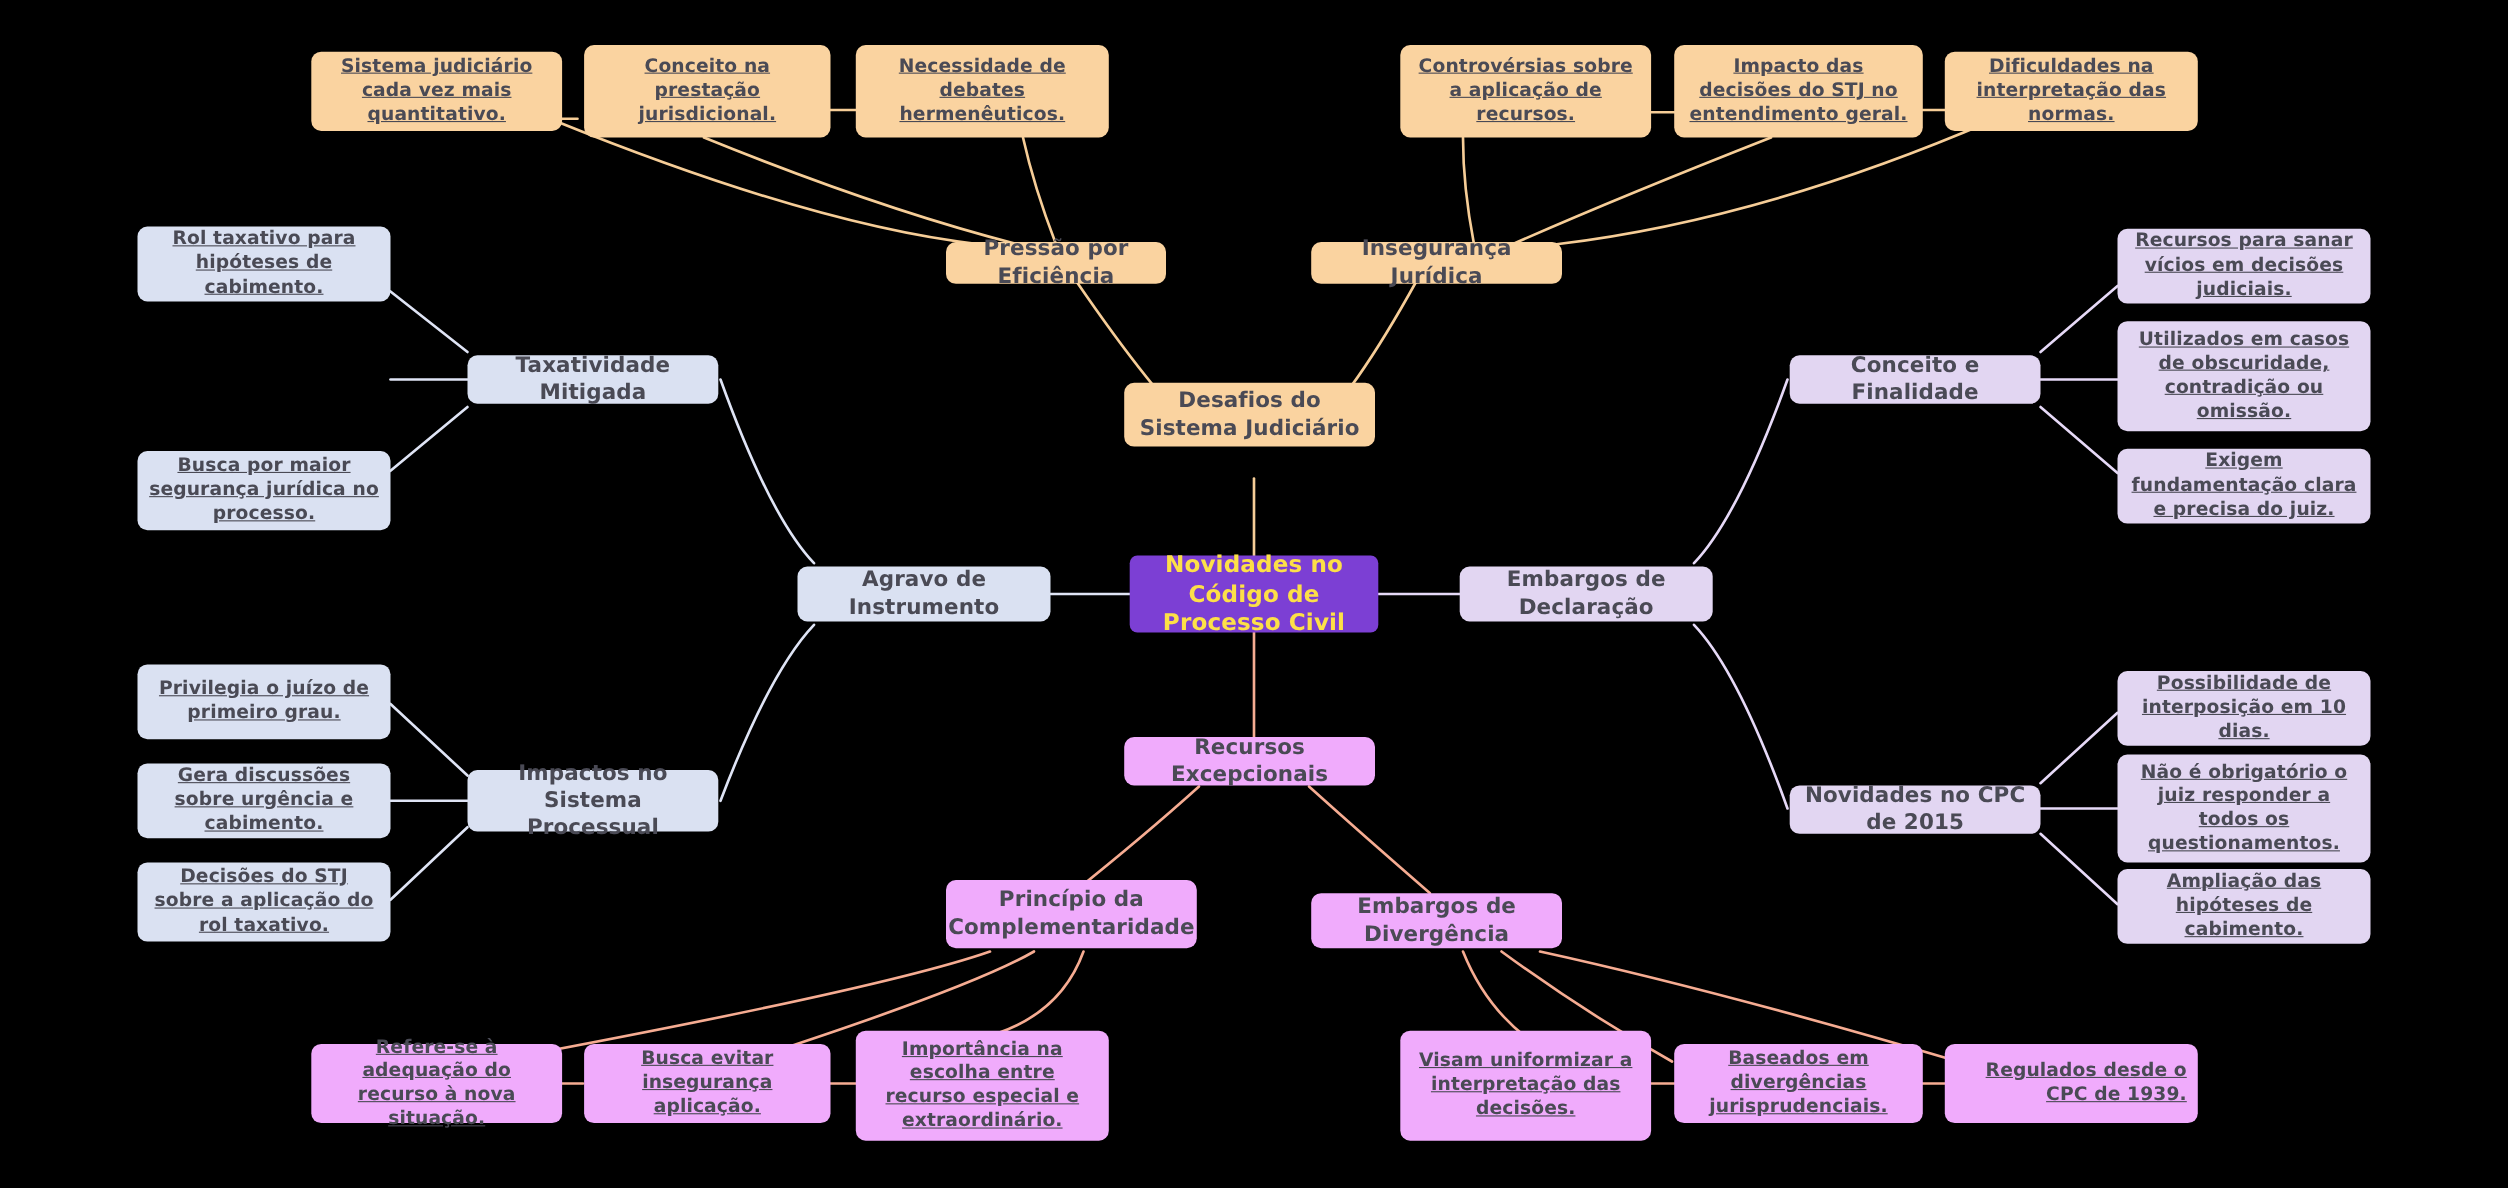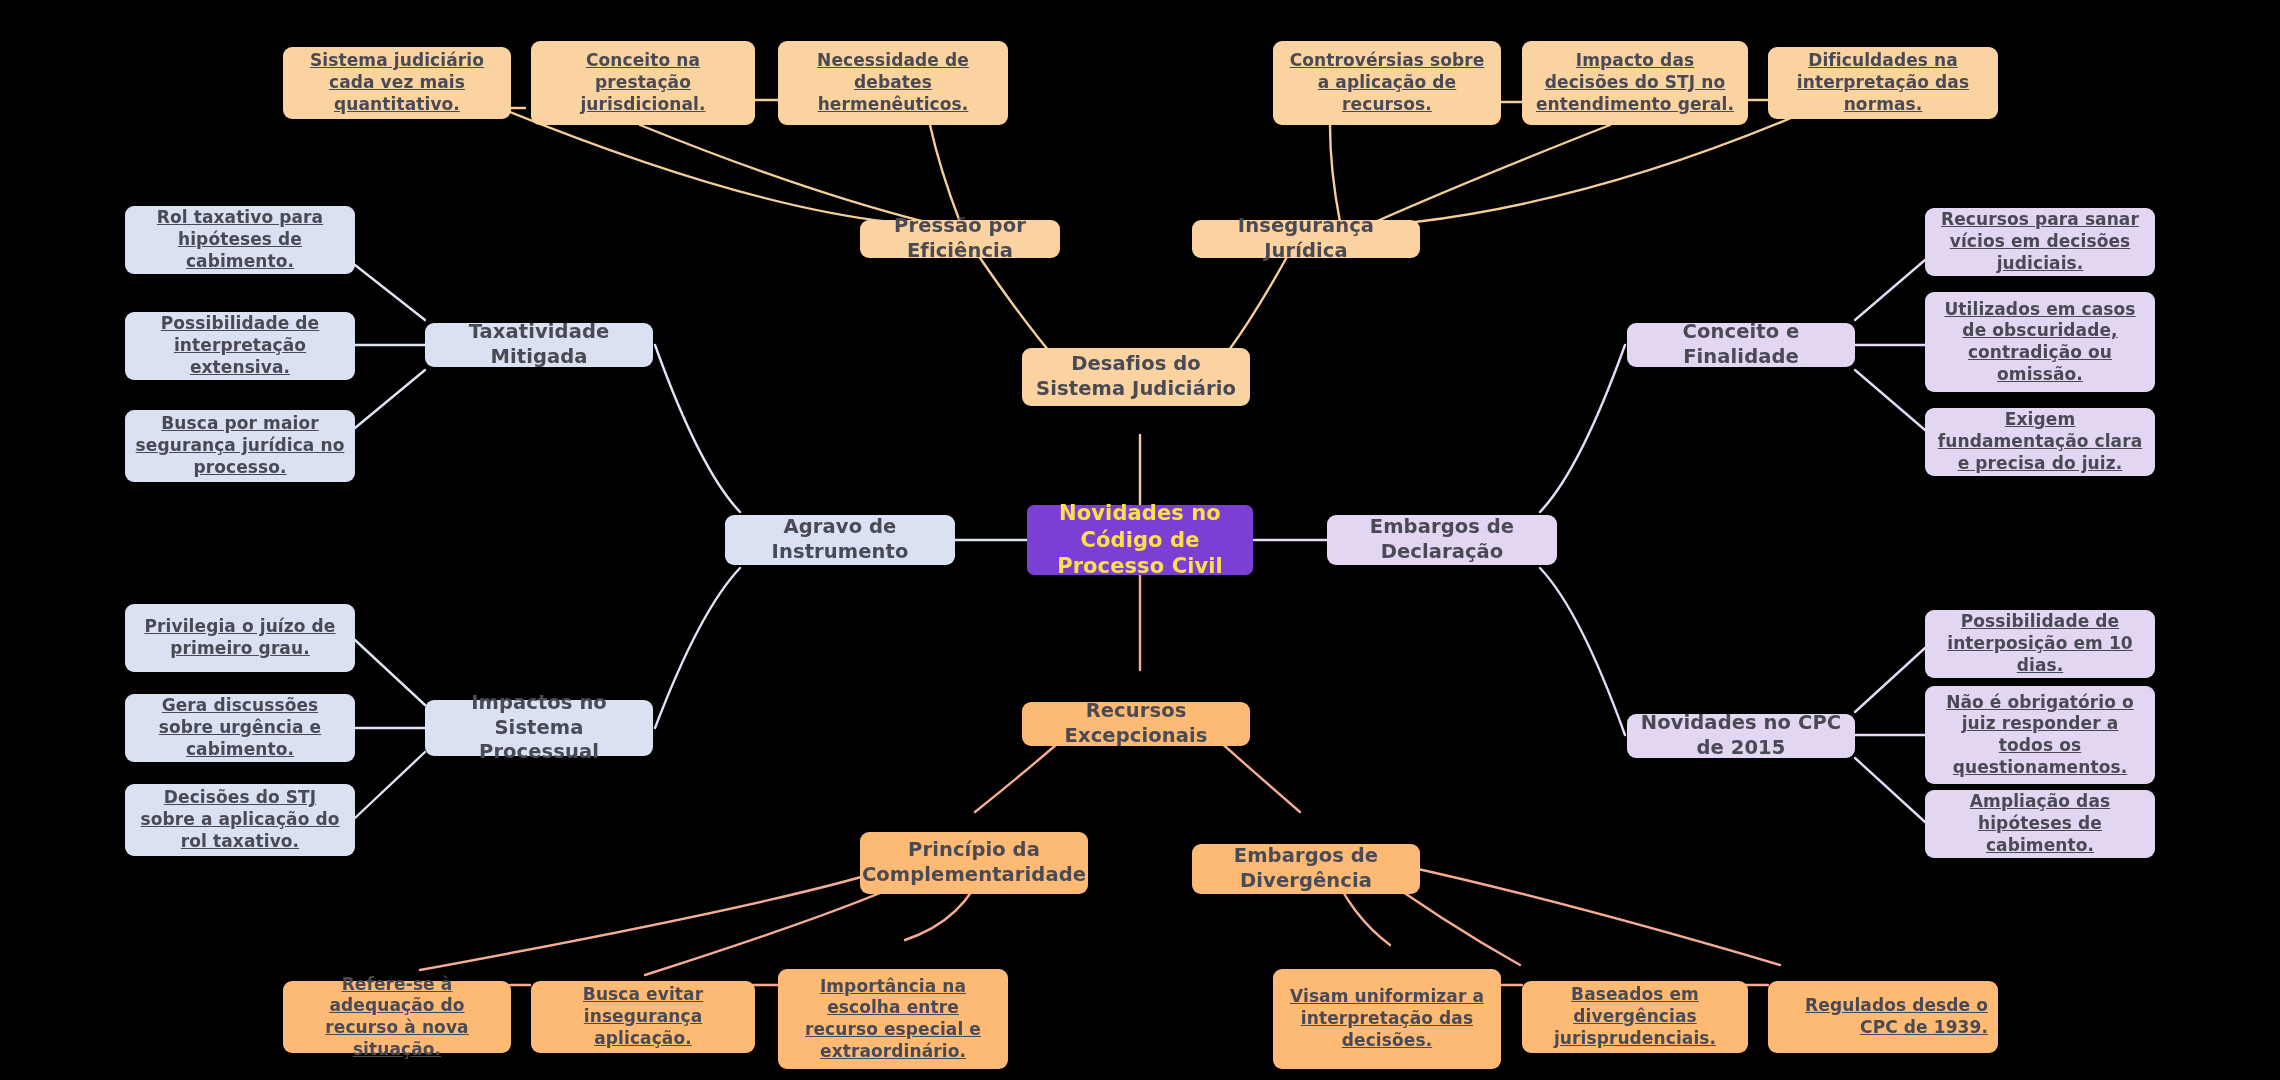--- a/index.html
+++ b/index.html
@@ -18,21 +18,21 @@
     line-height:1.28;
     color:#4a4a55;
     padding:4px 10px;
     letter-spacing:0.1px;
     z-index:5;
   }
   .node.root{color:#fde047;background:#7c3fd4;border-radius:7px;font-size:21px;z-index:7;}
   .fill-orange{background:#fad3a0;}
   .fill-blue{background:#dae1f2;}
   .fill-lav{background:#e2d6f2;}
-  .fill-salmon{background:#fdba74;margin-top:32px;}
+  .fill-salmon{background:#f0abfc;}
   .t-branch{font-size:19.5px;}
   .t-leaf{font-size:17px;text-decoration:underline;}
 </style>
 </head>
 <body>
 
 <div id="stage">
 
   <svg id="edges" viewBox="0 0 2280 1080">
     <g fill="none" stroke-width="2.4" stroke-linecap="round">
@@ -114,21 +114,20 @@
   <div class="node fill-orange t-leaf" style="left:1522px;top:41px;width:226px;height:84px;">Impacto das decisões do STJ no entendimento geral.</div>
   <div class="node fill-orange t-leaf" style="left:1768px;top:47px;width:230px;height:72px;">Dificuldades na interpretação das normas.</div>
 
   <div class="node fill-blue t-branch" style="left:725px;top:515px;width:230px;height:50px;">Agravo de Instrumento</div>
 
   <div class="node fill-blue t-branch" style="left:425px;top:323px;width:228px;height:44px;">Taxatividade Mitigada</div>
 
   <div class="node fill-blue t-branch" style="left:425px;top:700px;width:228px;height:56px;">Impactos no Sistema Processual</div>
 
   <div class="node fill-blue t-leaf" style="left:125px;top:206px;width:230px;height:68px;">Rol taxativo para hipóteses de cabimento.</div>
-  <div class="node fill-blue t-leaf" style="left:125px;top:312px;width:230px;height:68px;">Possibilidade de interpretação extensiva.</div>
   <div class="node fill-blue t-leaf" style="left:125px;top:410px;width:230px;height:72px;">Busca por maior segurança jurídica no processo.</div>
 
   <div class="node fill-blue t-leaf" style="left:125px;top:604px;width:230px;height:68px;">Privilegia o juízo de primeiro grau.</div>
   <div class="node fill-blue t-leaf" style="left:125px;top:694px;width:230px;height:68px;">Gera discussões sobre urgência e cabimento.</div>
   <div class="node fill-blue t-leaf" style="left:125px;top:784px;width:230px;height:72px;">Decisões do STJ sobre a aplicação do rol taxativo.</div>
 
   <div class="node fill-lav t-branch" style="left:1327px;top:515px;width:230px;height:50px;">Embargos de Declaração</div>
 
   <div class="node fill-lav t-branch" style="left:1627px;top:323px;width:228px;height:44px;">Conceito e Finalidade</div>
 

